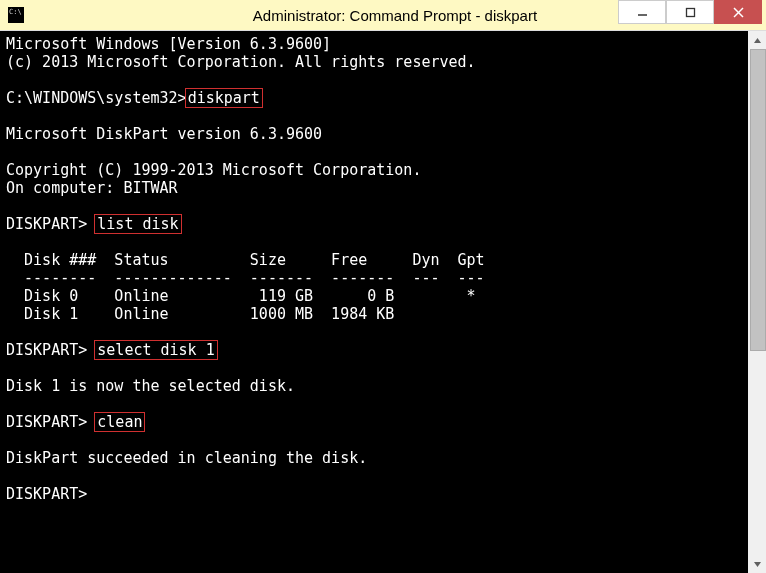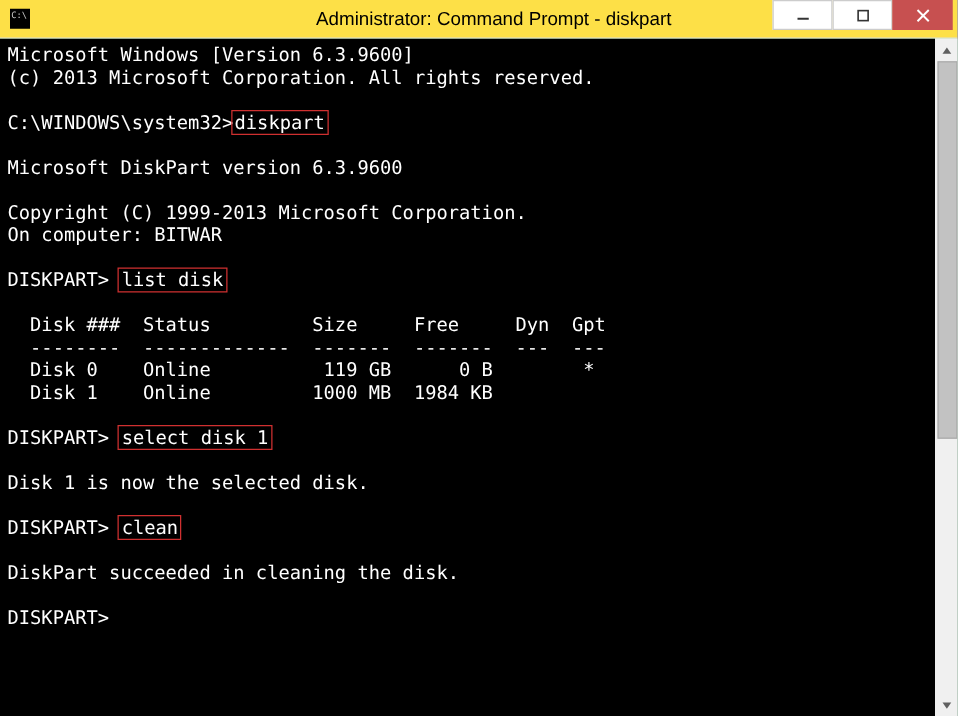--- a/index.html
+++ b/index.html
@@ -14,21 +14,21 @@
   .window {
     width: 766px;
     height: 573px;
     background: #fff;
     box-shadow: inset 0 0 0 1px #aaa;
     display: flex;
     flex-direction: column;
   }
   .titlebar {
     height: 30px;
-    background: #fde047;
+    background: #fef9c3;
     display: flex;
     align-items: center;
     position: relative;
     border-bottom: 1px solid #ddd;
   }
   .titlebar-icon {
     width: 16px;
     height: 16px;
     margin-left: 8px;
     background: #000;
@@ -73,21 +73,21 @@
   .win-btn.max { }
   .win-btn.close {
     background: #c75050;
     color: #fff;
     border-color: #c75050;
   }
   .win-btn svg { display:block }
   .client {
     flex: 1;
     display: flex;
-    background: #86efac;
+    background: #d946ef;
     position: relative;
   }
   .console {
     flex: 1;
     background: #000;
     color: #fff;
     font-family: Consolas, "Lucida Console", monospace;
     font-size: 15px;
     line-height: 18px;
     padding: 4px 6px;

